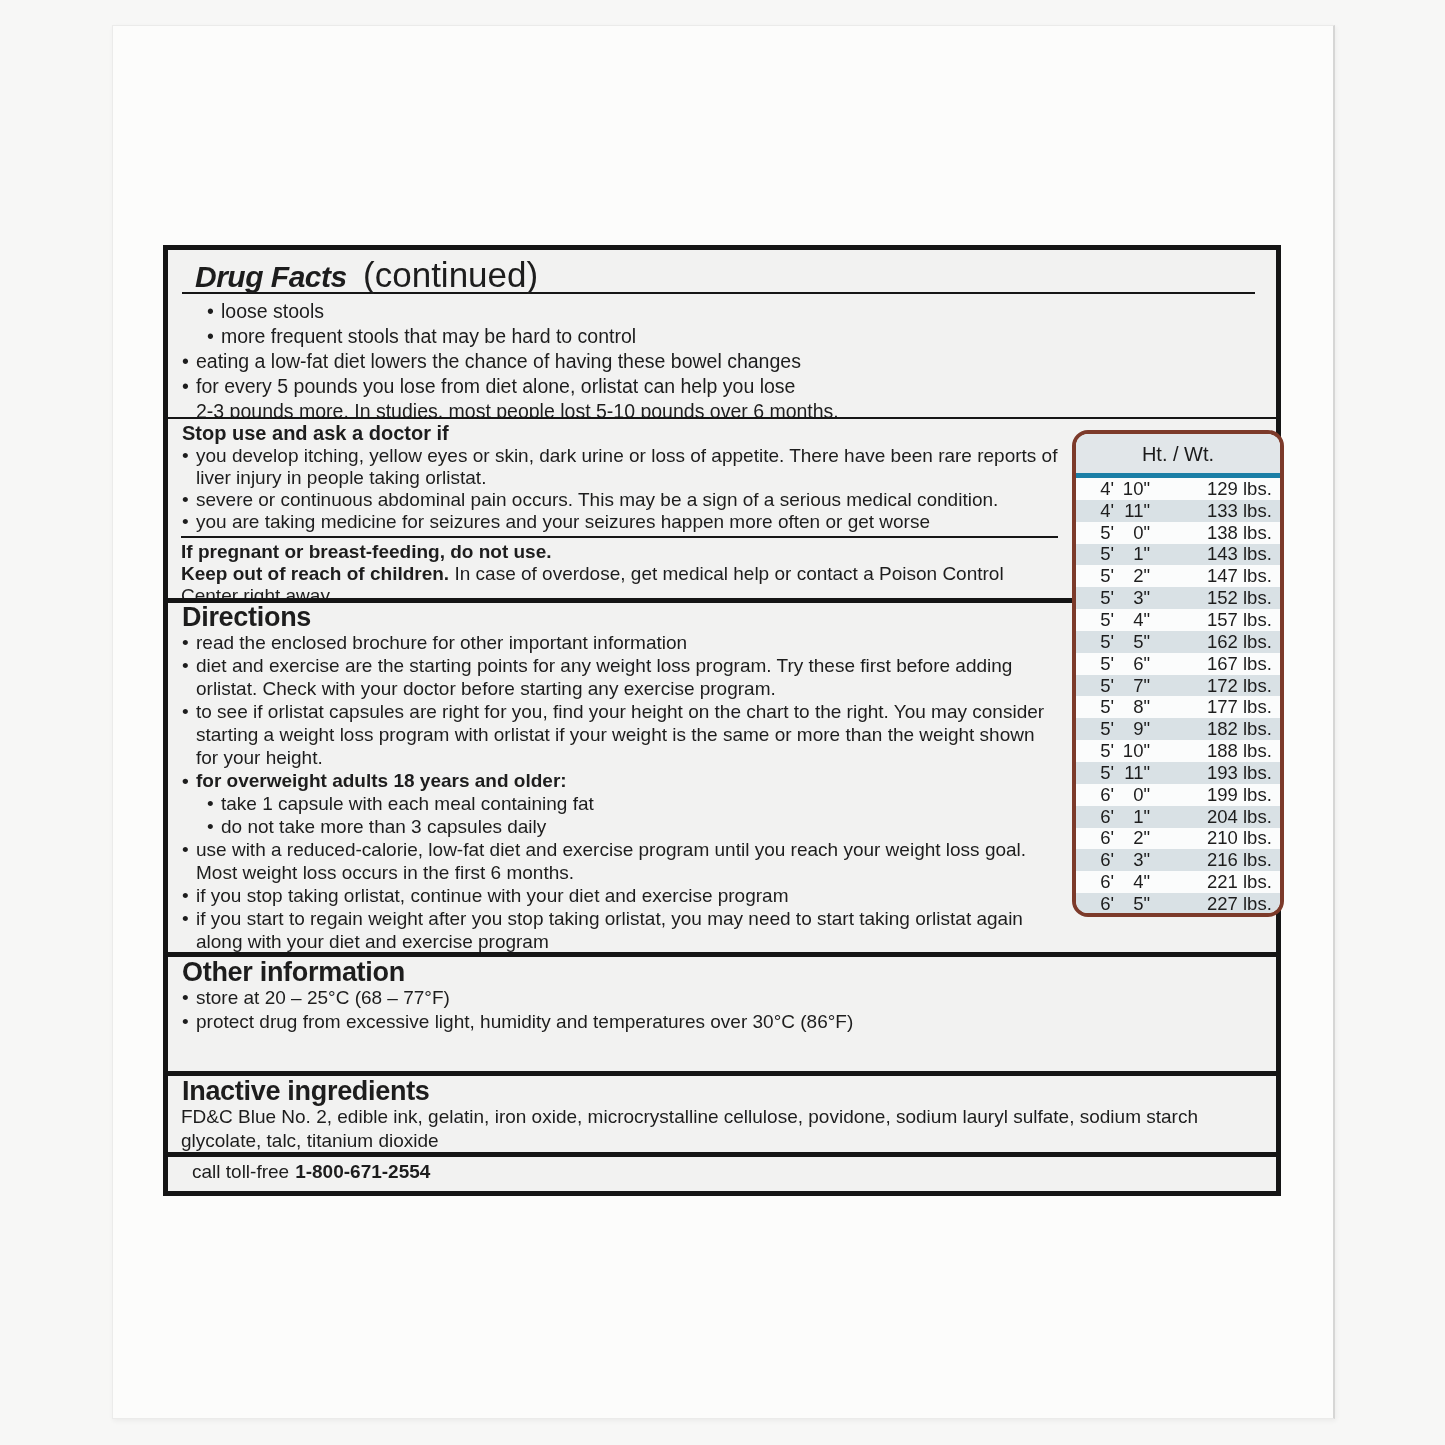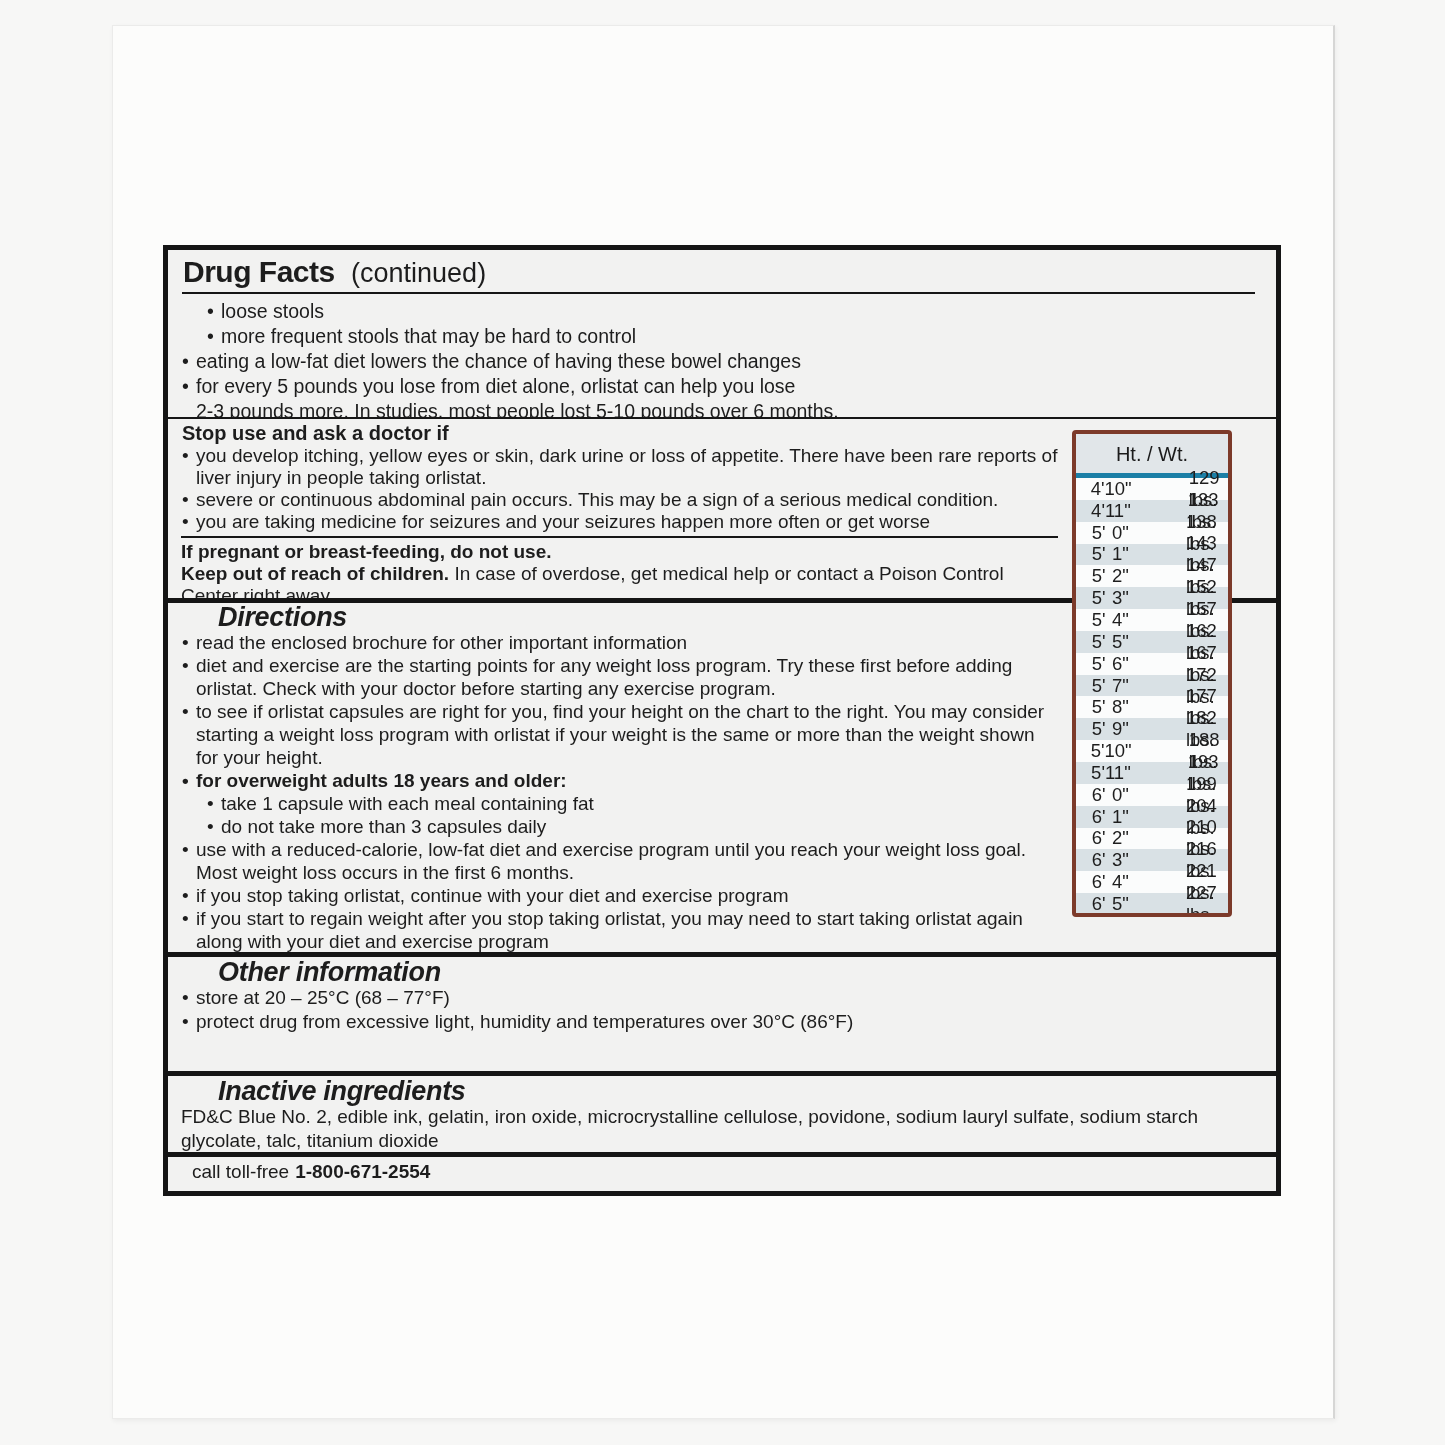--- a/index.html
+++ b/index.html
@@ -13,42 +13,42 @@
     padding:2px 20px 0 13px;}
   .sec-title{top:0;height:167px;}
   .sec-stop{top:167px;height:181px;border-top:2px solid #161616;padding-right:218px;
     font-size:19px;line-height:22px;}
   .sec-dir{top:348px;height:390px;border-top:5px solid #151515;padding-right:218px;
     font-size:19px;line-height:23px;}
   .sec-other{top:702px;height:82px;border-top:5px solid #151515;font-size:19px;line-height:24px;}
   .sec-inactive{top:821px;height:81px;border-top:5px solid #151515;font-size:19px;line-height:24px;}
   .sec-q{top:902px;height:39px;border-top:5px solid #151515;}
   .title-row{font-size:30px;padding:3px 2px 0 2px;height:34px;}
-  .title-main{font-weight:bold;letter-spacing:-0.5px;}
-  .title-suffix{font-weight:normal;font-size:27px;margin-left:8px;}
+  .title-main{font-weight:bold;font-style:italic;letter-spacing:-0.5px;margin-left:12px;}
+  .title-suffix{font-weight:normal;font-size:35px;margin-left:8px;}
   .title-underline{height:2px;background:#161616;margin:3px 1px 5px 1px;}
-  .h-italic{font-weight:bold;font-style:italic;font-size:27px;letter-spacing:-0.3px;
-    padding:1px 0 2px 1px;margin-left:36px;}
+  .h-italic{font-weight:bold;font-size:27px;letter-spacing:-0.3px;
+    padding:1px 0 2px 1px;}
   .h-bold{font-weight:bold;font-size:20px;padding:1px 0 1px 1px;}
   .list{}
   .li{position:relative;padding-left:15px;white-space:pre-line;}
   .li::before{content:"\2022";position:absolute;left:1px;}
   .li.lvl2{margin-left:25px;}
   .li.b{font-weight:bold;}
   .sec-title .list{font-size:19.5px;line-height:25px;}
   .thin-rule{height:2px;background:#161616;margin:3px 0 3px 0;}
   .para{margin:0;}
   .para .b{font-weight:bold;}
   .q-row{display:flex;align-items:baseline;padding:2px 0 0 1px;}
   .q-heading{font-weight:bold;font-style:italic;font-size:27px;letter-spacing:-0.3px;}
   .q-text{font-size:19px;margin-left:10px;}
   .q-phone{font-size:19px;font-weight:bold;margin-left:6px;}
   
-  .hw-table{position:absolute;left:1072px;top:430px;width:160px;height:487px;
-    background:#fbfcfc;border:4px solid var(--tbl-border,#7c3a2a);border-radius:4px;
+  .hw-table{position:absolute;left:1072px;top:430px;width:212px;height:487px;
+    background:#fbfcfc;border:4px solid var(--tbl-border,#7c3a2a);border-radius:16px;
     overflow:hidden;box-sizing:border-box;z-index:5;}
   .hw-header{background:var(--tbl-head,#e1e6e9);text-align:center;font-size:20px;
     padding:9px 0 7px 0;color:#1b1b1b;}
   .hw-teal{height:5px;background:var(--tbl-teal,#1b7fa6);}
   .hw-row{display:flex;align-items:center;height:21.85px;font-size:18.5px;}
   .hw-row:nth-child(even){background:var(--tbl-alt,#d9e1e5);}
   .hw-ft{width:24px;margin-left:14px;text-align:right;}
   .hw-in{width:36px;text-align:right;}
   .hw-wt{margin-left:57px;}
 </style>

